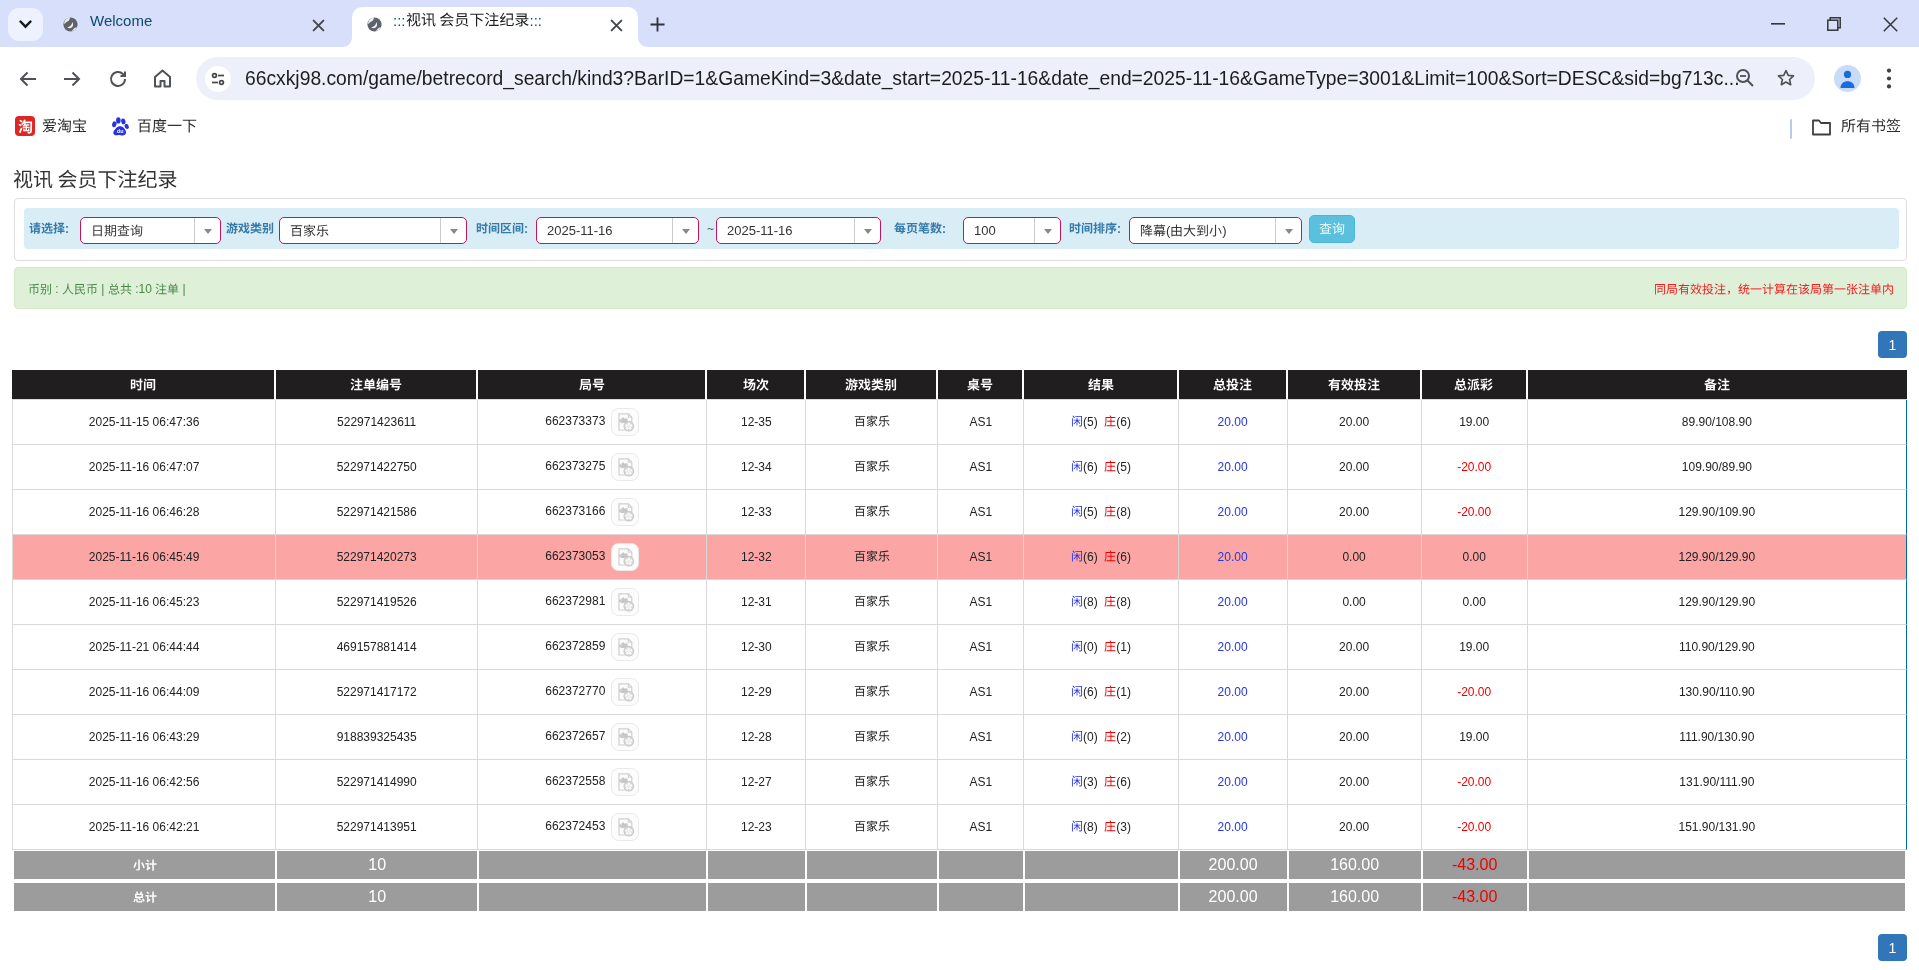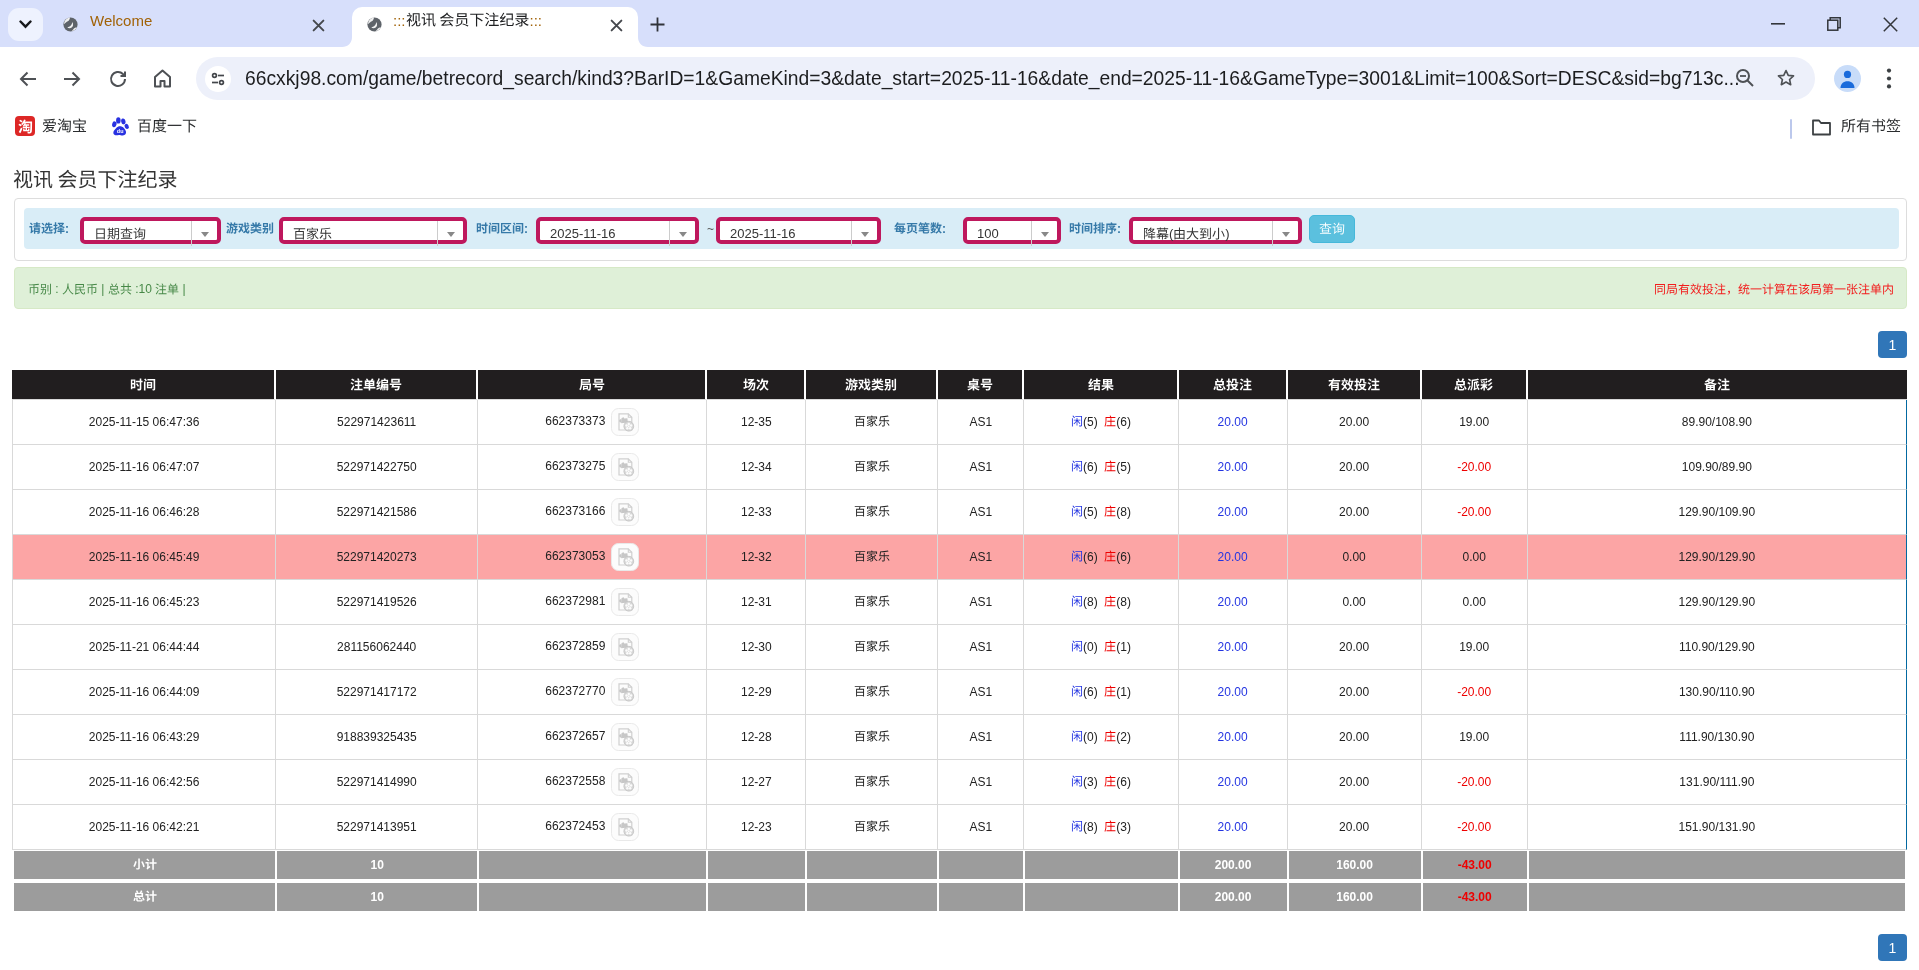--- a/index.html
+++ b/index.html
@@ -2,47 +2,47 @@
 <html><head><meta charset="utf-8"><title>page</title><style>
 *{margin:0;padding:0;box-sizing:border-box}
 html,body{width:1919px;height:970px;overflow:hidden;background:#fff;
  font-family:"Liberation Sans",sans-serif}
 .abs{position:absolute}
 svg.cj{display:inline-block}
 
 #tabstrip{position:absolute;left:0;top:0;width:1919px;height:47px;background:#d7dffb}
 .tab{position:absolute;top:7px;height:40px}
 #tab2{left:352px;width:286px;background:#fff;border-radius:10px 10px 0 0}
-.tabtxt{position:absolute;top:0;height:40px;display:flex;align-items:center;font-size:15px;color:#a16207;white-space:nowrap}
+.tabtxt{position:absolute;top:0;height:40px;display:flex;align-items:center;font-size:15px;color:#0c4a6e;white-space:nowrap}
 #toolbar{position:absolute;left:0;top:47px;width:1919px;height:61px;background:#fff}
 #omni{position:absolute;left:196px;top:10px;width:1619px;height:43px;border-radius:22px;background:#edf0fa}
 #urltxt{position:absolute;left:245px;top:10px;height:43px;display:flex;align-items:center;font-size:19.3px;color:#1c1d1f;letter-spacing:0}
 #bookbar{position:absolute;left:0;top:108px;width:1919px;height:35px;background:#fff}
 .bktxt{font-size:15px;color:#2a2c2e}
 
 #panel{position:absolute;left:14px;top:198px;width:1893px;height:63px;border:1px solid #ddd;border-radius:4px;background:#fff}
 #fstrip{position:absolute;left:9px;top:9px;width:1875px;height:41px;background:#d9edf7;border-radius:4px}
 .flabel{position:absolute;top:0;height:41px;display:flex;align-items:center}
-.sel{position:absolute;top:9px;height:27px;background:#fff;border:4px solid #be185d;border-radius:5px}
+.sel{position:absolute;top:9px;height:27px;background:#fff;border:1px solid #be185d;border-radius:5px}
 .sel .tx{position:absolute;left:10px;top:0;height:25px;display:flex;align-items:center;font-size:13px;color:#333;white-space:nowrap}
 .sel .btn{position:absolute;right:0;top:0;width:26px;height:25px;border-left:1px solid #ccc}
 .sel .btn:after{content:"";position:absolute;left:9px;top:11px;border:4.5px solid transparent;border-top:5px solid #888;border-bottom:0}
 #qbtn{position:absolute;left:1285px;top:7px;width:46px;height:28px;background:#5bc0de;border:1px solid #46b8da;border-radius:5px;display:flex;align-items:center;justify-content:center}
 #greenbar{position:absolute;left:14px;top:267px;width:1893px;height:42px;background:#dff0d8;border:1px solid #d6e9c6;border-radius:4px}
 .pager{position:absolute;width:29px;height:27px;background:#3076b8;border-radius:4px;color:#fff;font-size:14px;display:flex;align-items:center;justify-content:center}
 
 #tbl{position:absolute;left:12px;top:370px;border-collapse:separate;border-spacing:0;table-layout:fixed;width:1895px}
 #tbl td{overflow:hidden;white-space:nowrap;text-align:center;vertical-align:middle}
 #tbl tr.hd td{background:#211e1f;height:30px;border-right:2px solid #fff;border-bottom:1px solid #d9d9d9}
 #tbl tr.hd td:last-child{border-right:none}
 #tbl tr.dr td{height:45px;font-size:12px;color:#222;border-right:1px solid #d9d9d9;border-bottom:1px solid #d9d9d9;background:#fff}
 #tbl tr.dr td:first-child{border-left:1px solid #d9d9d9}
 #tbl tr.dr td:last-child{border-right:1px solid #0369a1}
 #tbl tr.yl td{background:#fca5a5}
-#tbl tr.sm td{background:#9c9c9c;border:2px solid #fff;border-left:1px solid #fff;border-right:1px solid #fff;font-size:12px;color:#fff;font-weight:bold}
+#tbl tr.sm td{background:#9c9c9c;border:2px solid #fff;border-left:1px solid #fff;border-right:1px solid #fff;font-size:16px;color:#fff;font-weight:normal}
 #tbl tr.s1 td{height:31px;border-top:1px solid #fff}
 #tbl tr.s2 td{height:32px}
 #tbl tr.sm td:first-child{border-left:2px solid #fff}
 #tbl tr.sm td:last-child{border-right:2px solid #fff}
 .vicon{vertical-align:middle;margin-left:6px}
 </style></head><body>
 <div id="tabstrip">
     <div class="abs" style="left:8px;top:8px;width:35px;height:33px;border-radius:11px;background:#eef2fe"></div>
     <svg class="abs" style="left:19px;top:20px" width="13" height="9" viewBox="0 0 13 9">
       <path d="M1.5 1.5L6.5 6.7L11.5 1.5" fill="none" stroke="#17191c" stroke-width="2.4" stroke-linecap="round"></path>
@@ -684,21 +684,21 @@
               <use href="#g86" x="0"></use>
             </g>
           </svg><span>(8)</span></td>
         <td><span style="color:#2435e1">20.00</span></td>
         <td>0.00</td>
         <td>0.00</td>
         <td>129.90/129.90</td>
       </tr>
       <tr class="dr">
         <td>2025-11-21 06:44:44</td>
-        <td>281156062440</td>
+        <td>469157881414</td>
         <td>662372859<svg class="vicon" width="28" height="28" viewBox="0 0 28 28">
             <rect x="0.5" y="0.5" width="27" height="27" rx="7" fill="#fcfcfc" stroke="#e9e9e9"></rect>
             <path d="M8 5.8H17.3L20.8 9.3V22H8Z" fill="none" stroke="#cfcfcf" stroke-width="1.2"></path>
             <path d="M17.3 5.8V9.3H20.8" fill="none" stroke="#cfcfcf" stroke-width="1.1"></path>
             <path d="M10.6 10.1l2.1-.8.5 1.2 3.2-.3.5 4.4-6.6.7Z" fill="#c7c7c7"></path>
             <path d="M8.1 11.9l2.3-1.1.4 4.2-2.4-.9Z" fill="#c7c7c7"></path>
             <circle cx="17.8" cy="18.2" r="4.9" fill="#d8d8d8" stroke="#c2c2c2" stroke-width="0.8"></circle>
             <circle cx="17.8" cy="15.9" r="1.2" fill="#fcfcfc"></circle>
             <circle cx="20.1" cy="17.5" r="1.2" fill="#fcfcfc"></circle>
             <circle cx="19.2" cy="20.3" r="1.2" fill="#fcfcfc"></circle>

